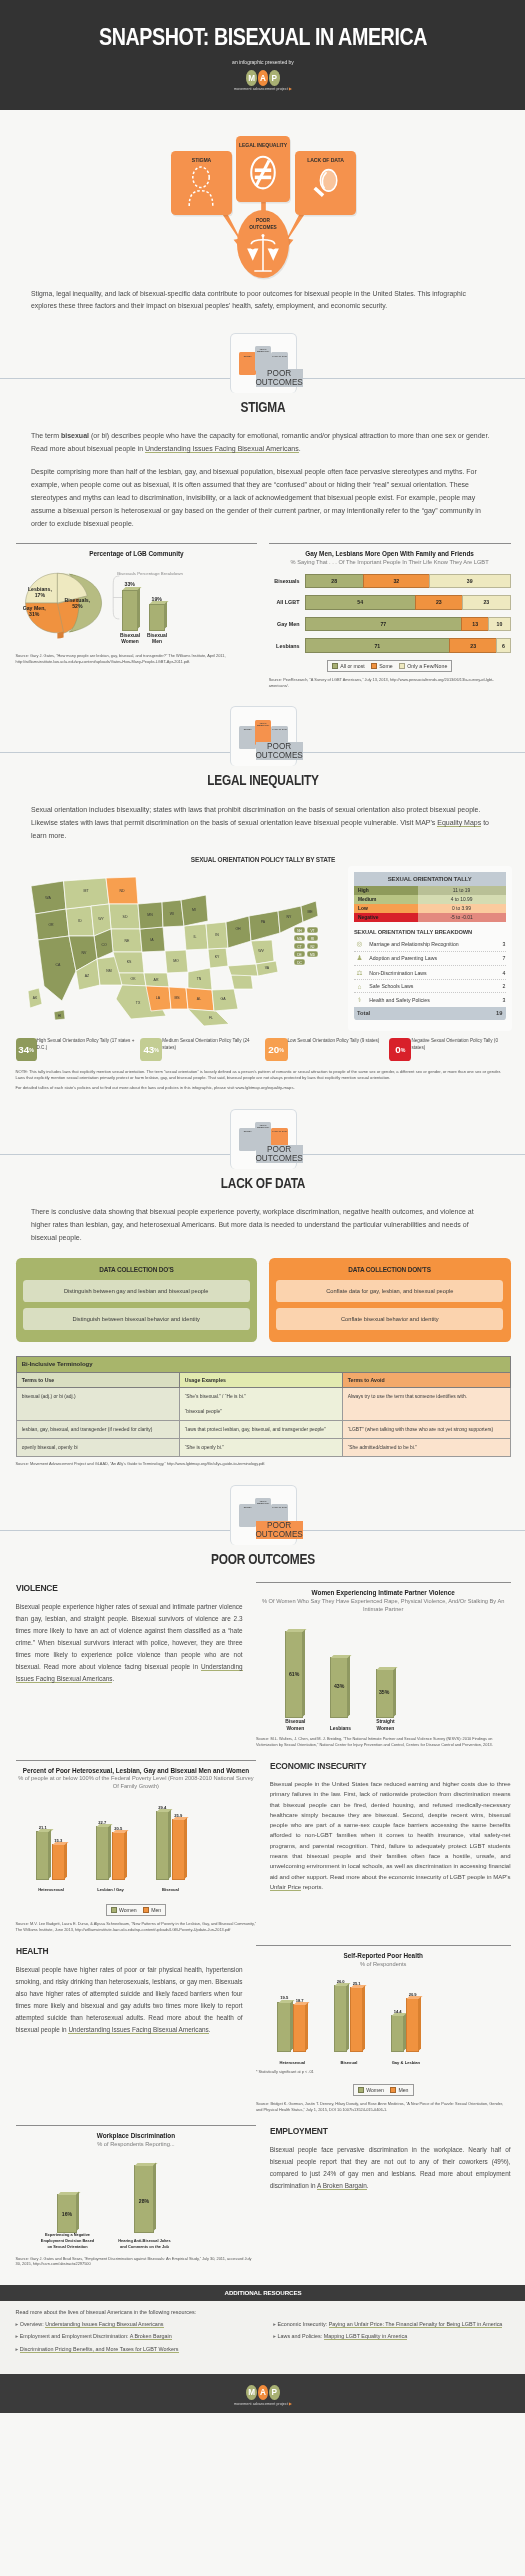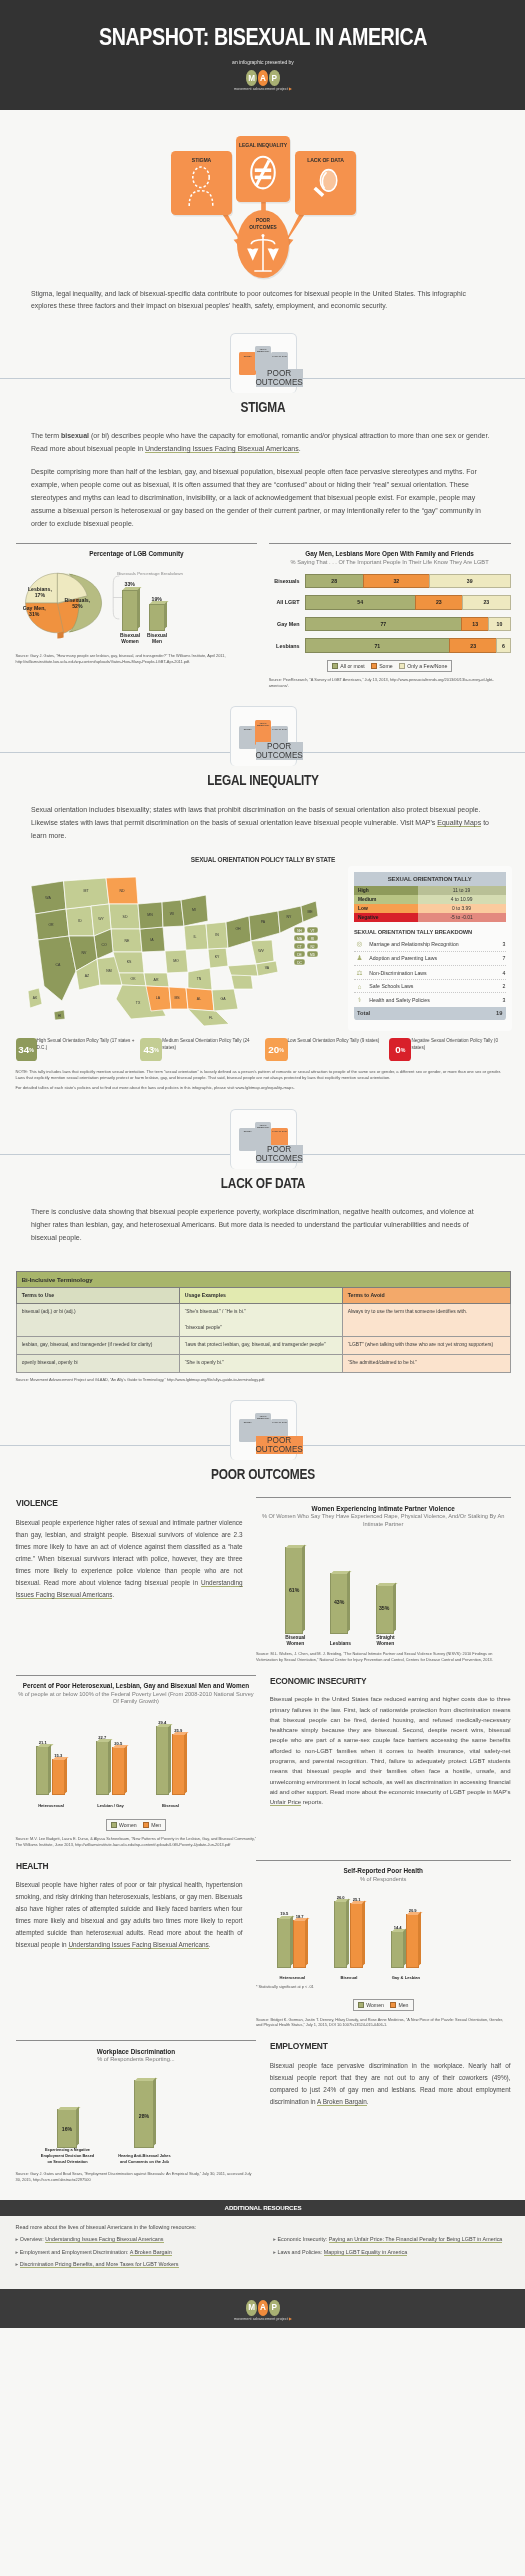--- a/index.html
+++ b/index.html
@@ -651,20 +651,30 @@
         </div>
     </div>
     <div class="sec-title">LACK OF DATA</div>
   </div>
 
   <div class="body-text">
     <p>There is conclusive data showing that bisexual people experience poverty, workplace discrimination, negative health outcomes, and violence at higher rates than lesbian, gay, and heterosexual Americans. But more data is needed to understand the particular vulnerabilities and needs of bisexual people.</p>
   </div>
 
   <div class="dd-row">
+    <div class="dd-card dd-do">
+      <h4>DATA COLLECTION DO'S</h4>
+      <div class="dd-item">Distinguish between gay and lesbian and bisexual people</div>
+      <div class="dd-item">Distinguish between bisexual behavior and identity</div>
+    </div>
+    <div class="dd-card dd-dont">
+      <h4>DATA COLLECTION DON'TS</h4>
+      <div class="dd-item">Conflate data for gay, lesbian, and bisexual people</div>
+      <div class="dd-item">Conflate bisexual behavior and identity</div>
+    </div>
   </div>
 
   <table class="term">
     <caption>Bi-Inclusive Terminology</caption>
     <tbody>
         <tr>
       <th class="c1">Terms to Use</th>
       <th class="c2">Usage Examples</th>
       <th class="c3">Terms to Avoid</th>
     </tr>

